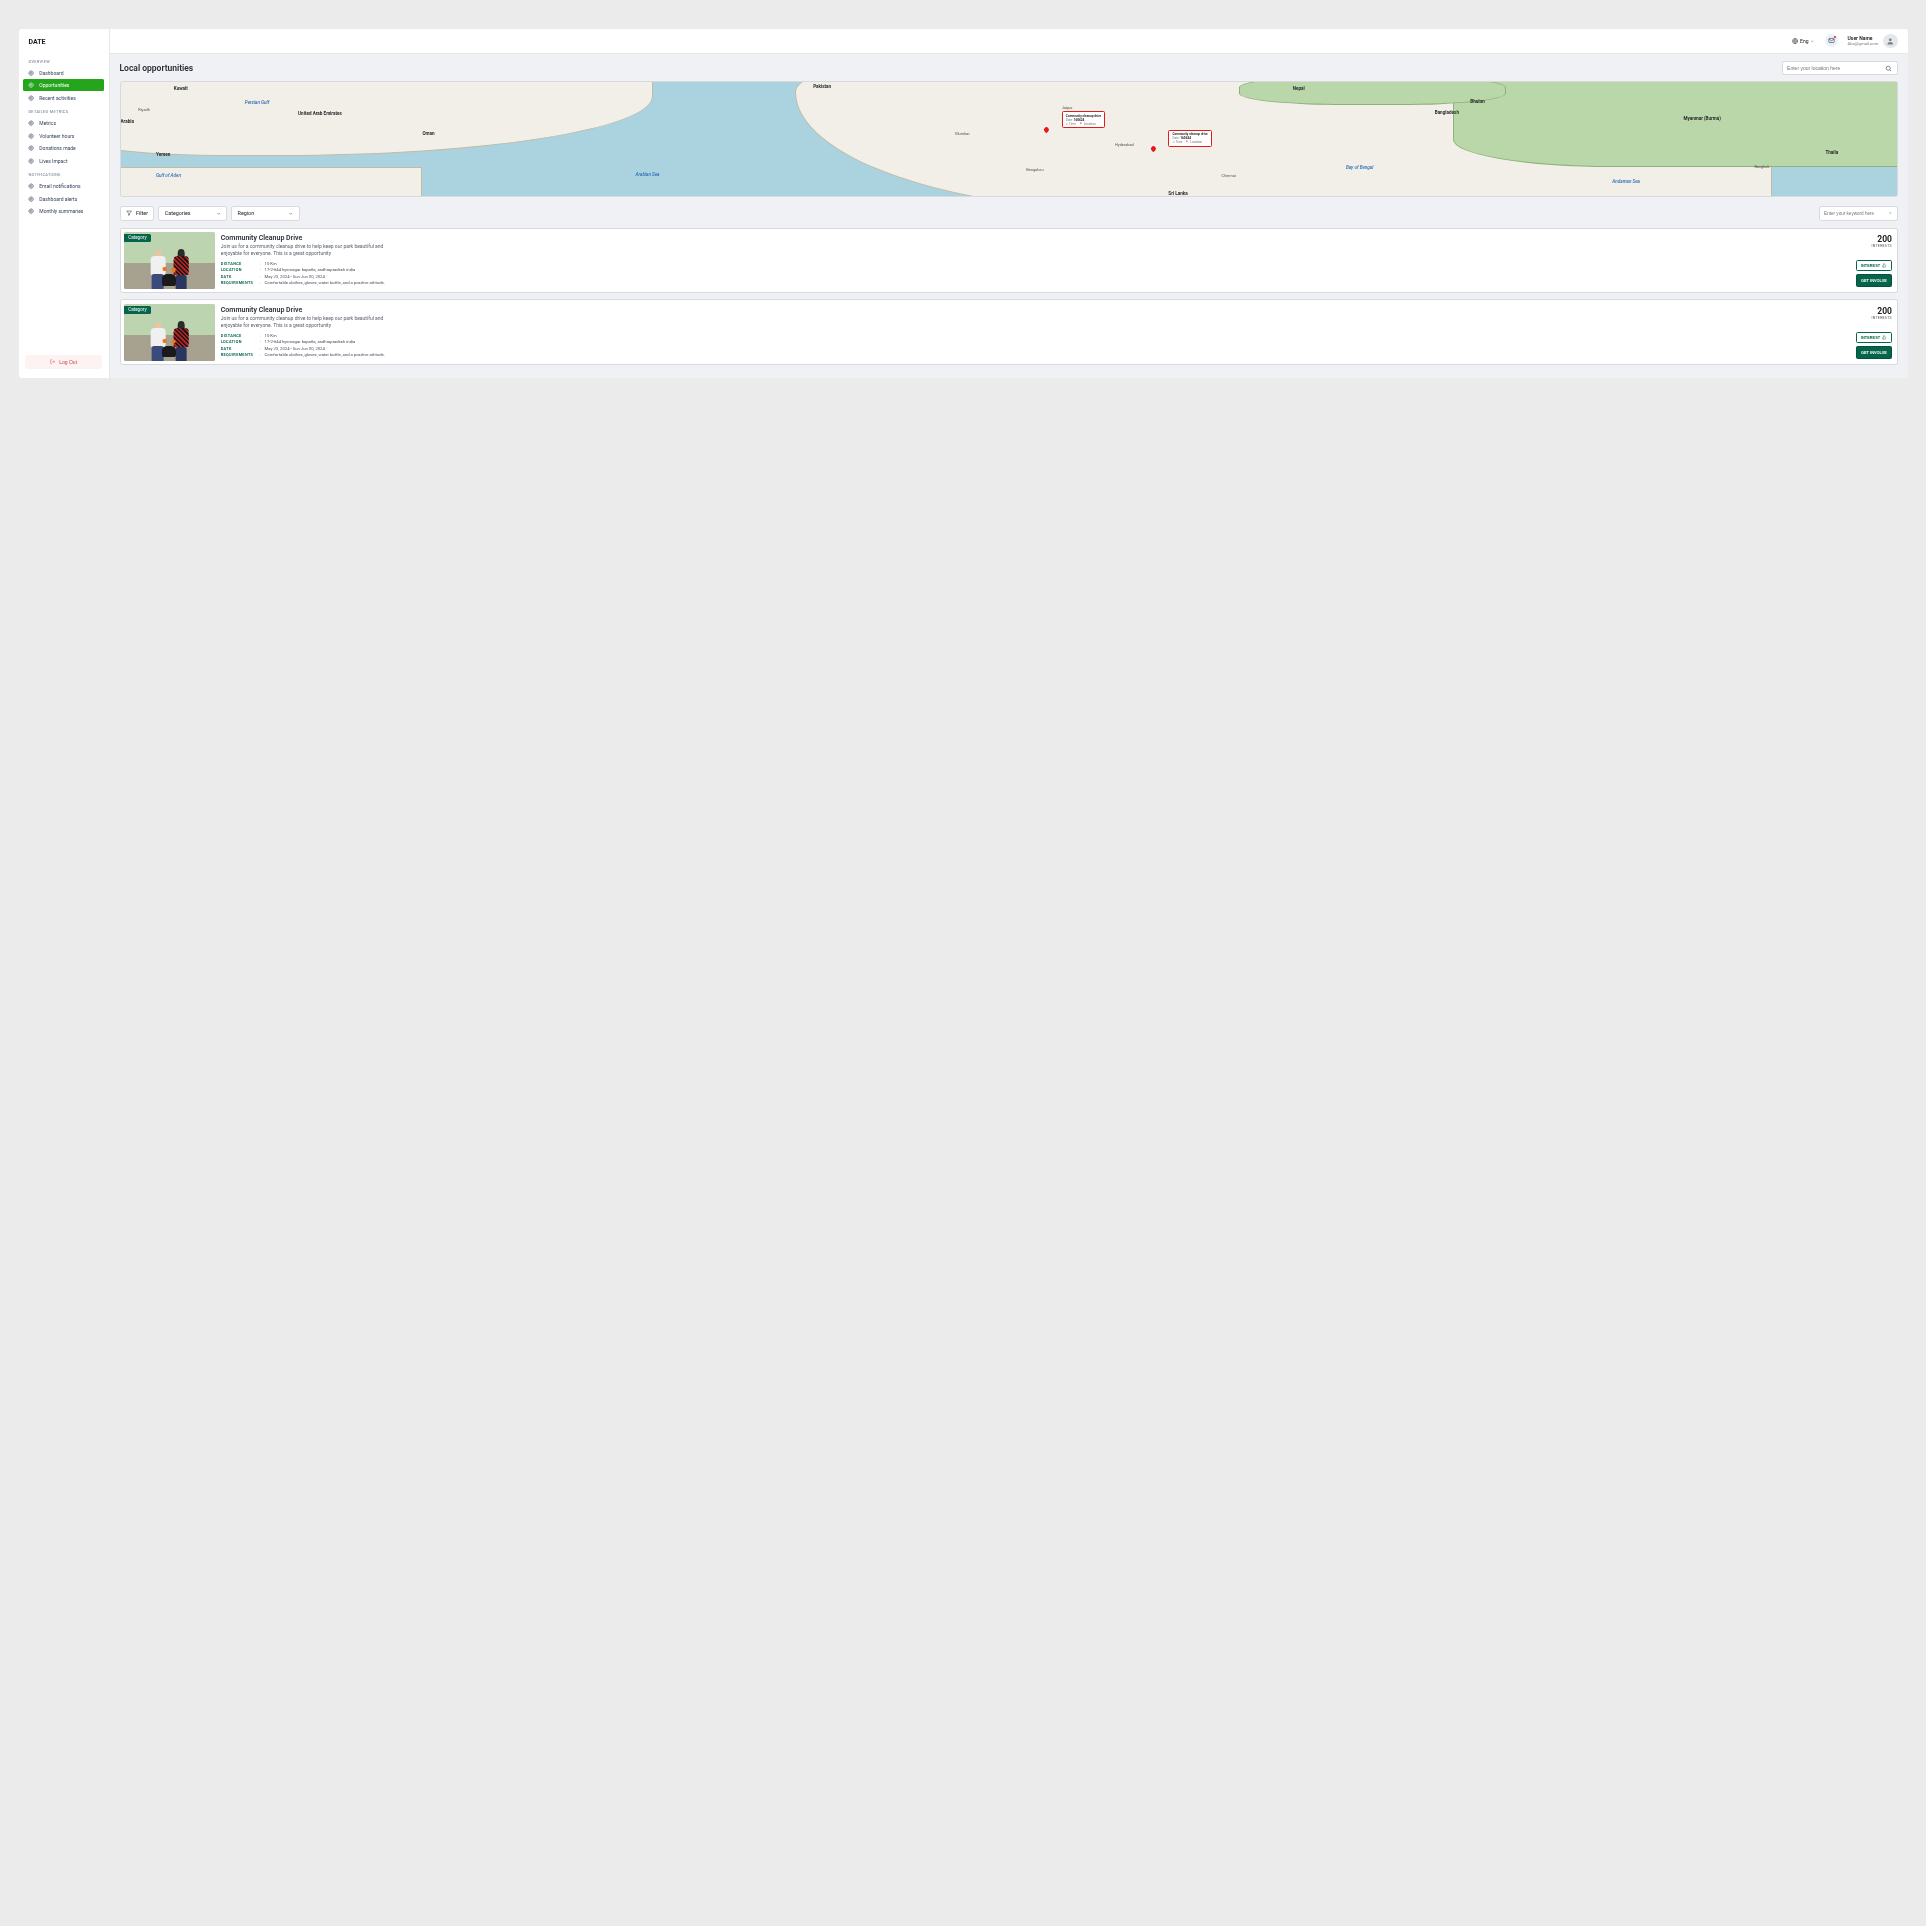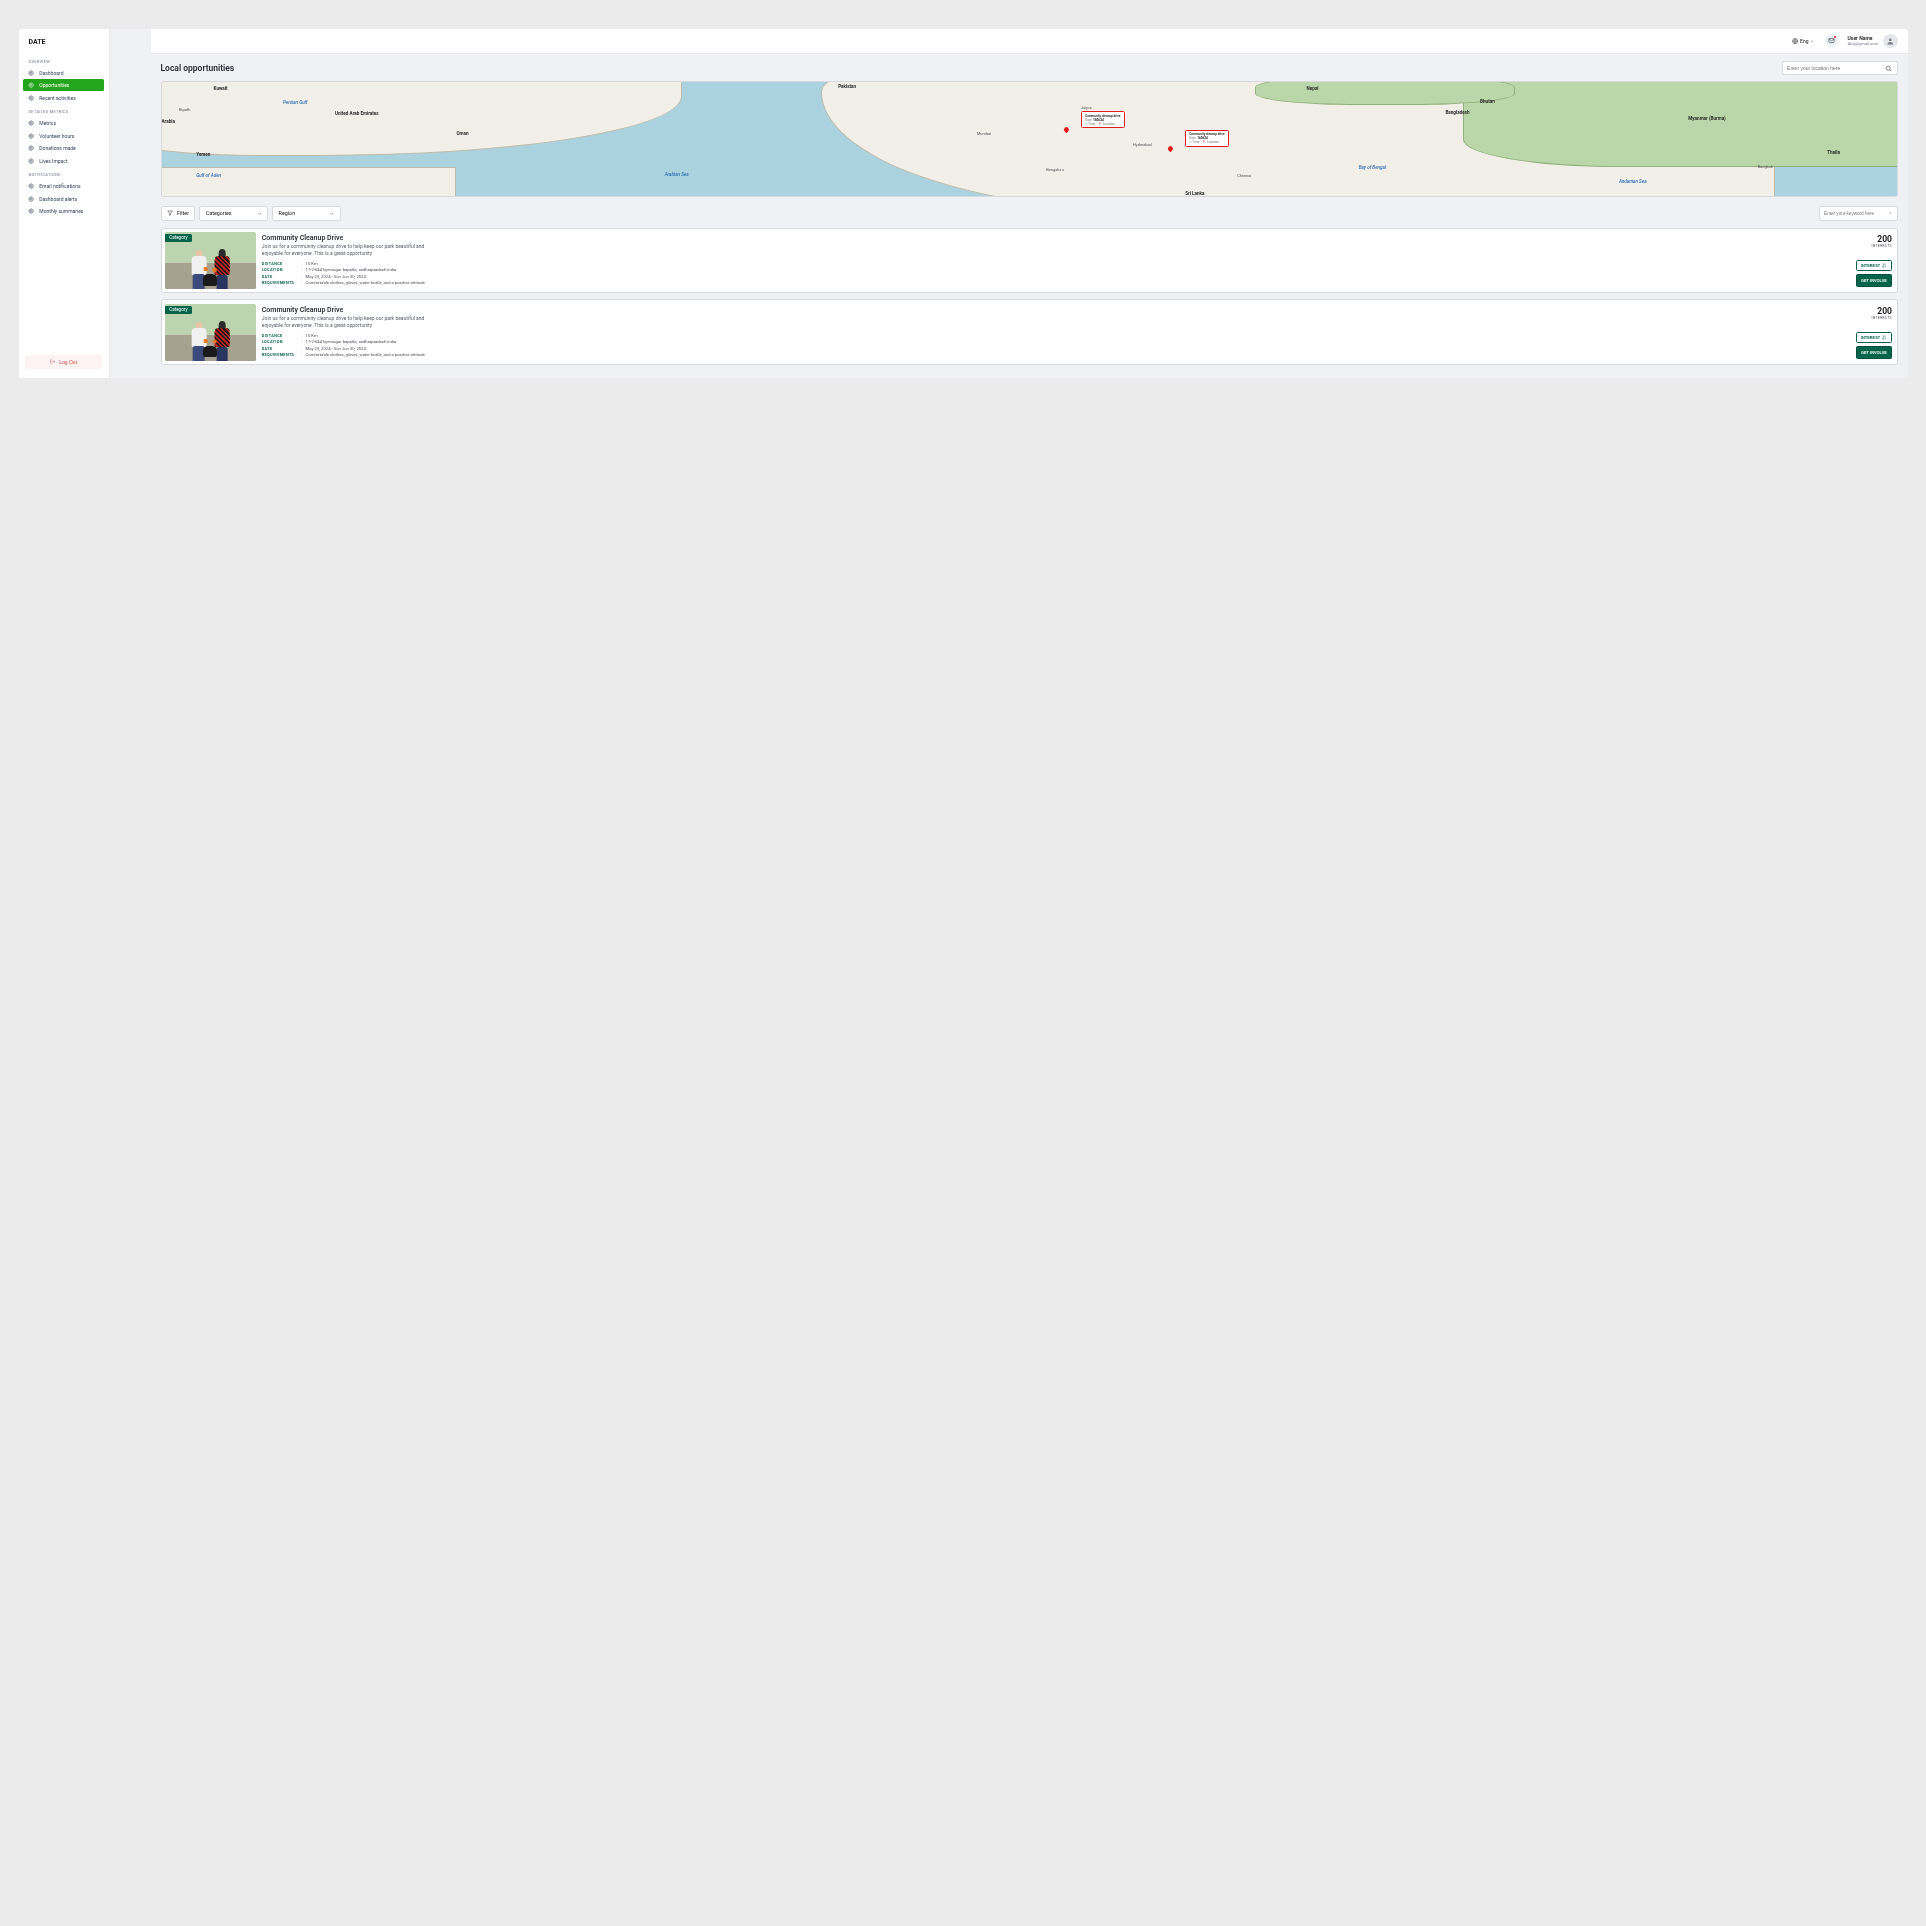--- a/index.html
+++ b/index.html
@@ -60,21 +60,21 @@
   padding: 3.9px 0;
   font-size: 5px;
   display: flex;
   align-items: center;
   justify-content: center;
   gap: 3.9px;
   cursor: pointer;
   margin: 0 1.5px;
 }
 
-.main { flex: 1; display: flex; flex-direction: column; padding-left: 41px; }
+.main { flex: 1; display: flex; flex-direction: column; }
 .topbar {
   background: #fff;
   display: flex;
   justify-content: flex-end;
   align-items: center;
   gap: 10px;
   padding: 4.6px 10px;
   border-bottom: 0.4px solid #e5e7eb;
 }
 .lang {

